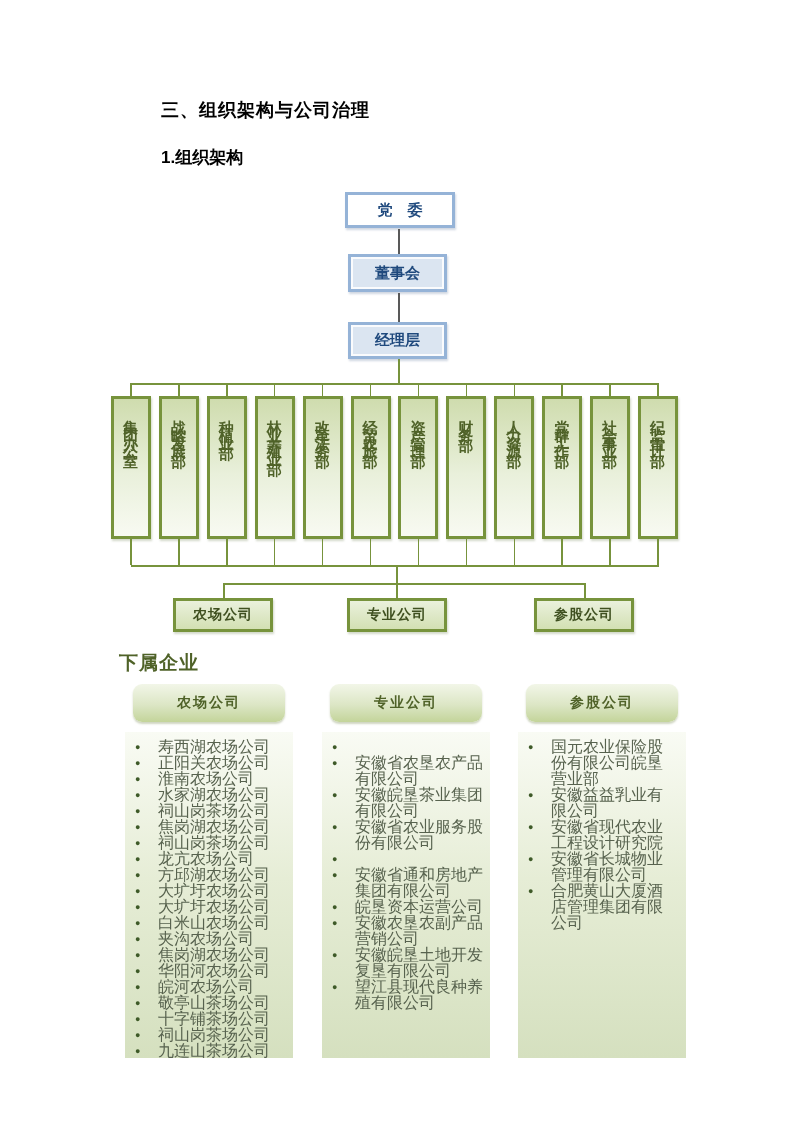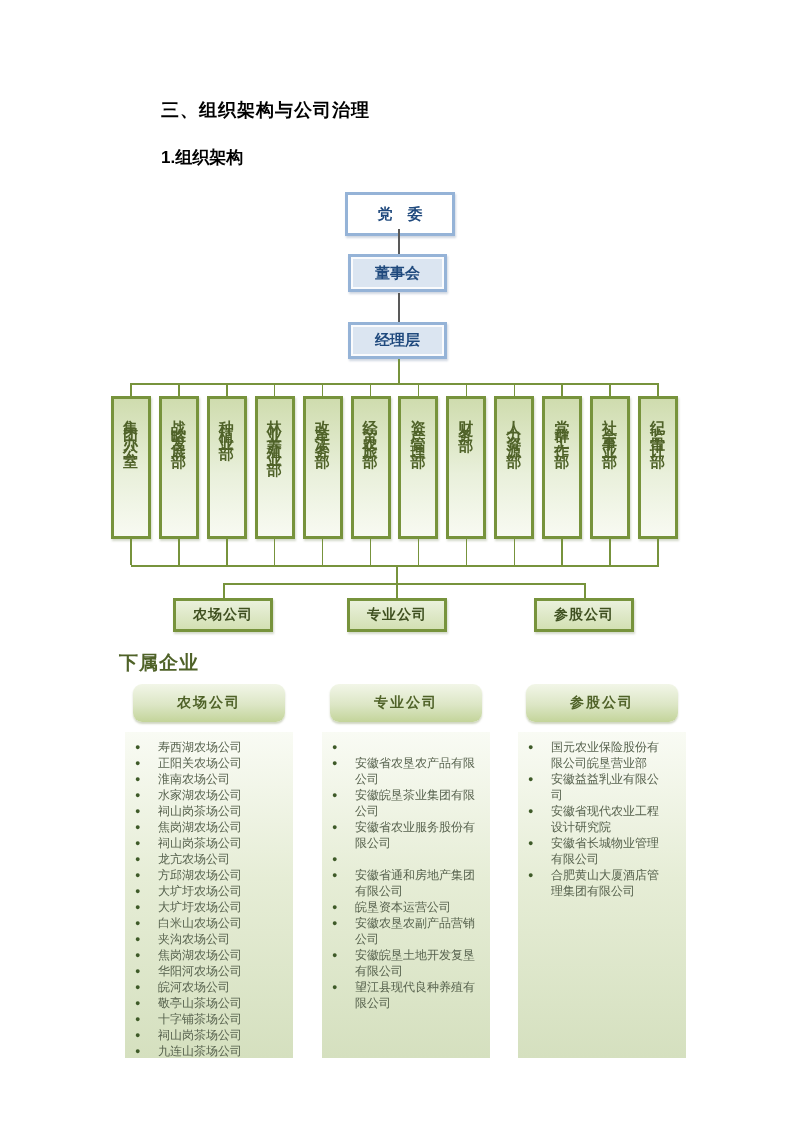--- a/index.html
+++ b/index.html
@@ -58,34 +58,34 @@
     font-size:14px;font-weight:bold;color:#4F6228;letter-spacing:2px;
     box-shadow:0 2px 2px rgba(150,165,120,.45);
   }
   .col-panel{
     position:absolute;box-sizing:border-box;width:168px;height:326px;
     background:linear-gradient(180deg,#F9FBF4 0%,#E6EDD6 45%,#D5E0BF 100%);
     padding:7px 4px 0 10px;
   }
   .li{display:flex;align-items:flex-start;}
   .li-bullet{flex:0 0 23px;font-size:9px;line-height:16px;color:#3E5A28;padding-top:0;}
-  .li-text{font-size:12px;line-height:16px;color:#57624E;width:128px;}
+  .li-text{font-size:16px;line-height:16px;color:#57624E;width:128px;}
   .col-2 .li-text{width:116px;}
 </style>
 </head>
 <body>
 
 <div class="page">
 
   <div class="sec-title">三、组织架构与公司治理</div>
   <div class="sub-title">1.组织架构</div>
 
   <div>
 
-    <div class="blue-box white-fill" style="left:345px;top:192px;width:110px;height:44px;">
+    <div class="blue-box white-fill" style="left:345px;top:192px;width:110px;height:36px;">
       <span>党　委</span>
     </div>
     <div class="vline dark" style="left:398px;top:229px;height:25px;"></div>
 
     <div class="blue-box blue-fill" style="left:348px;top:254px;width:99px;height:38px;">
       <span>董事会</span>
     </div>
     <div class="vline dark" style="left:398px;top:293px;height:29px;"></div>
 
     <div class="blue-box blue-fill" style="left:348px;top:322px;width:99px;height:37px;">

